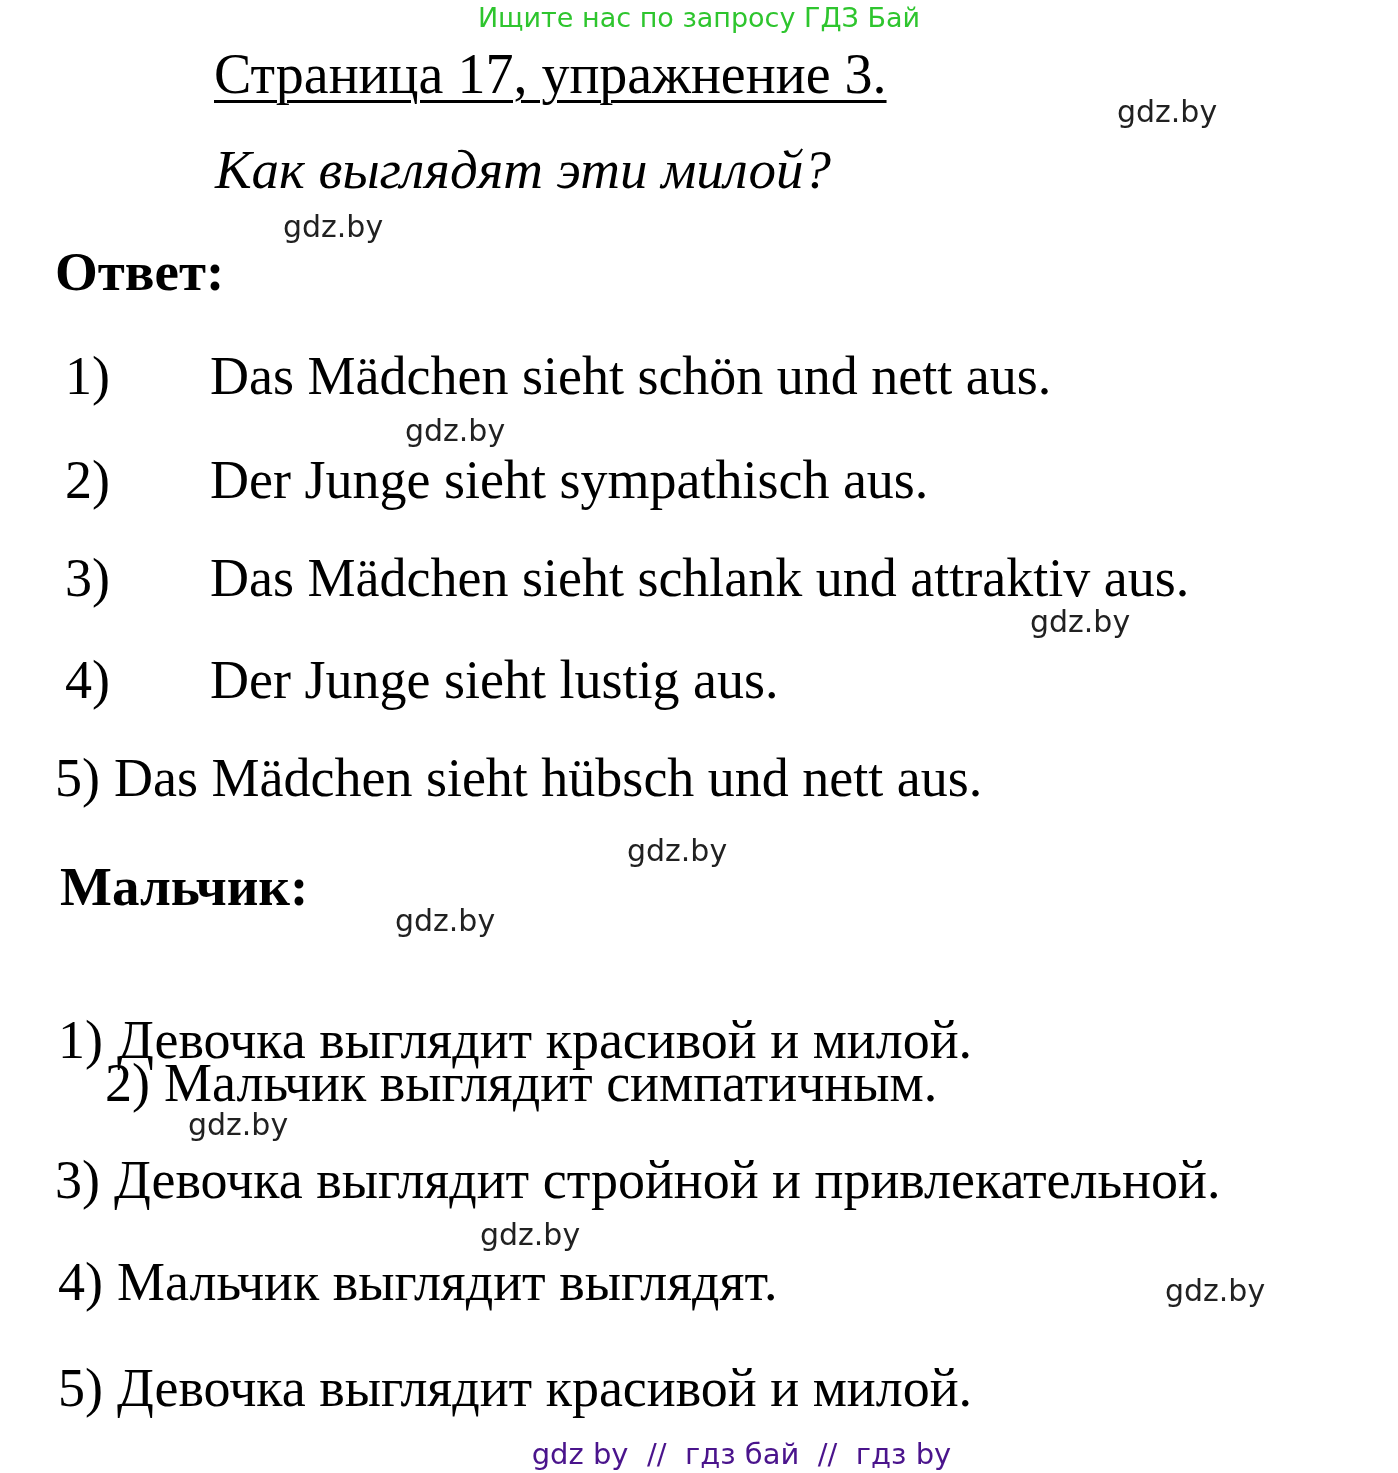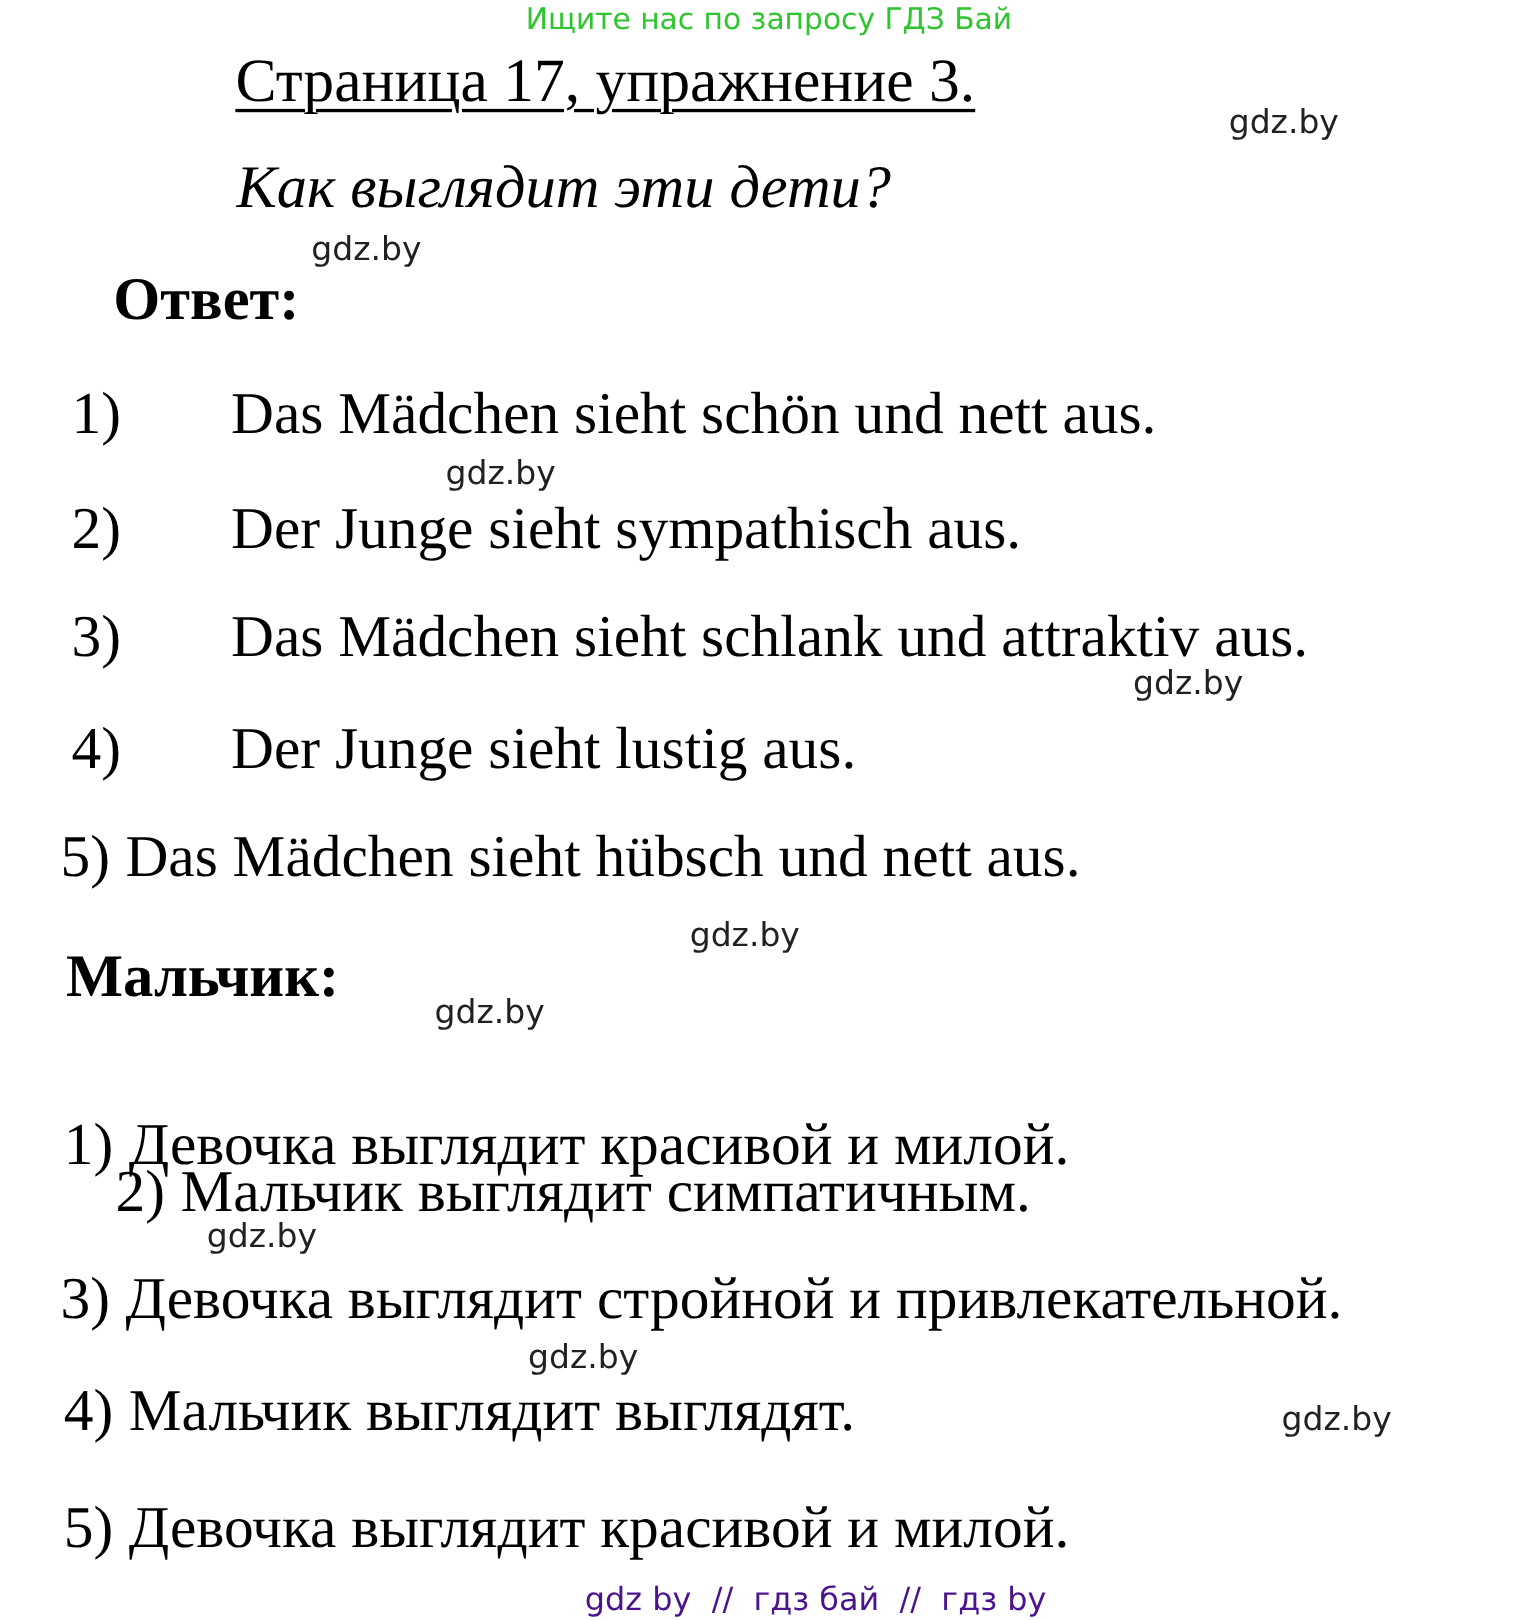--- a/index.html
+++ b/index.html
@@ -48,21 +48,21 @@
     line-height: 1.1;
     white-space: pre;
   }
 
   .section-label {
     font-size: 55px;
     font-weight: bold;
     line-height: 1.1;
     white-space: pre;
   }
-  .answer-label   { top: 242px; left: 55px; margin-left: 48px; }
+  .answer-label   { top: 242px; left: 55px; }
   .translate-label{ top: 857px; left: 60px; }
 
   .row {
     font-size: 54px;
     line-height: 1.12;
     white-space: pre;
   }
   .row .num-tab {
     display: inline-block;
     width: 145px;
@@ -116,21 +116,21 @@
 <body>
 
 <div class="page">
 
   <div class="abs promo">Ищите нас по запросу ГДЗ Бай</div>
 
   <div class="abs title">Страница 17, упражнение 3.</div>
 
   <div class="abs wm wm1">gdz.by</div>
 
-  <div class="abs subtitle">Как выглядит эти дети?</div>
+  <div class="abs subtitle">Как выглядят эти милой?</div>
 
   <div class="abs wm wm2">gdz.by</div>
 
   <div class="abs section-label answer-label">Ответ:</div>
 
   <div class="abs row g1"><span class="num-tab">1)</span><span>Das Mädchen sieht schön und nett aus.</span></div>
 
   <div class="abs wm wm3">gdz.by</div>
 
   <div class="abs row g2"><span class="num-tab">2)</span><span>Der Junge sieht sympathisch aus.</span></div>

